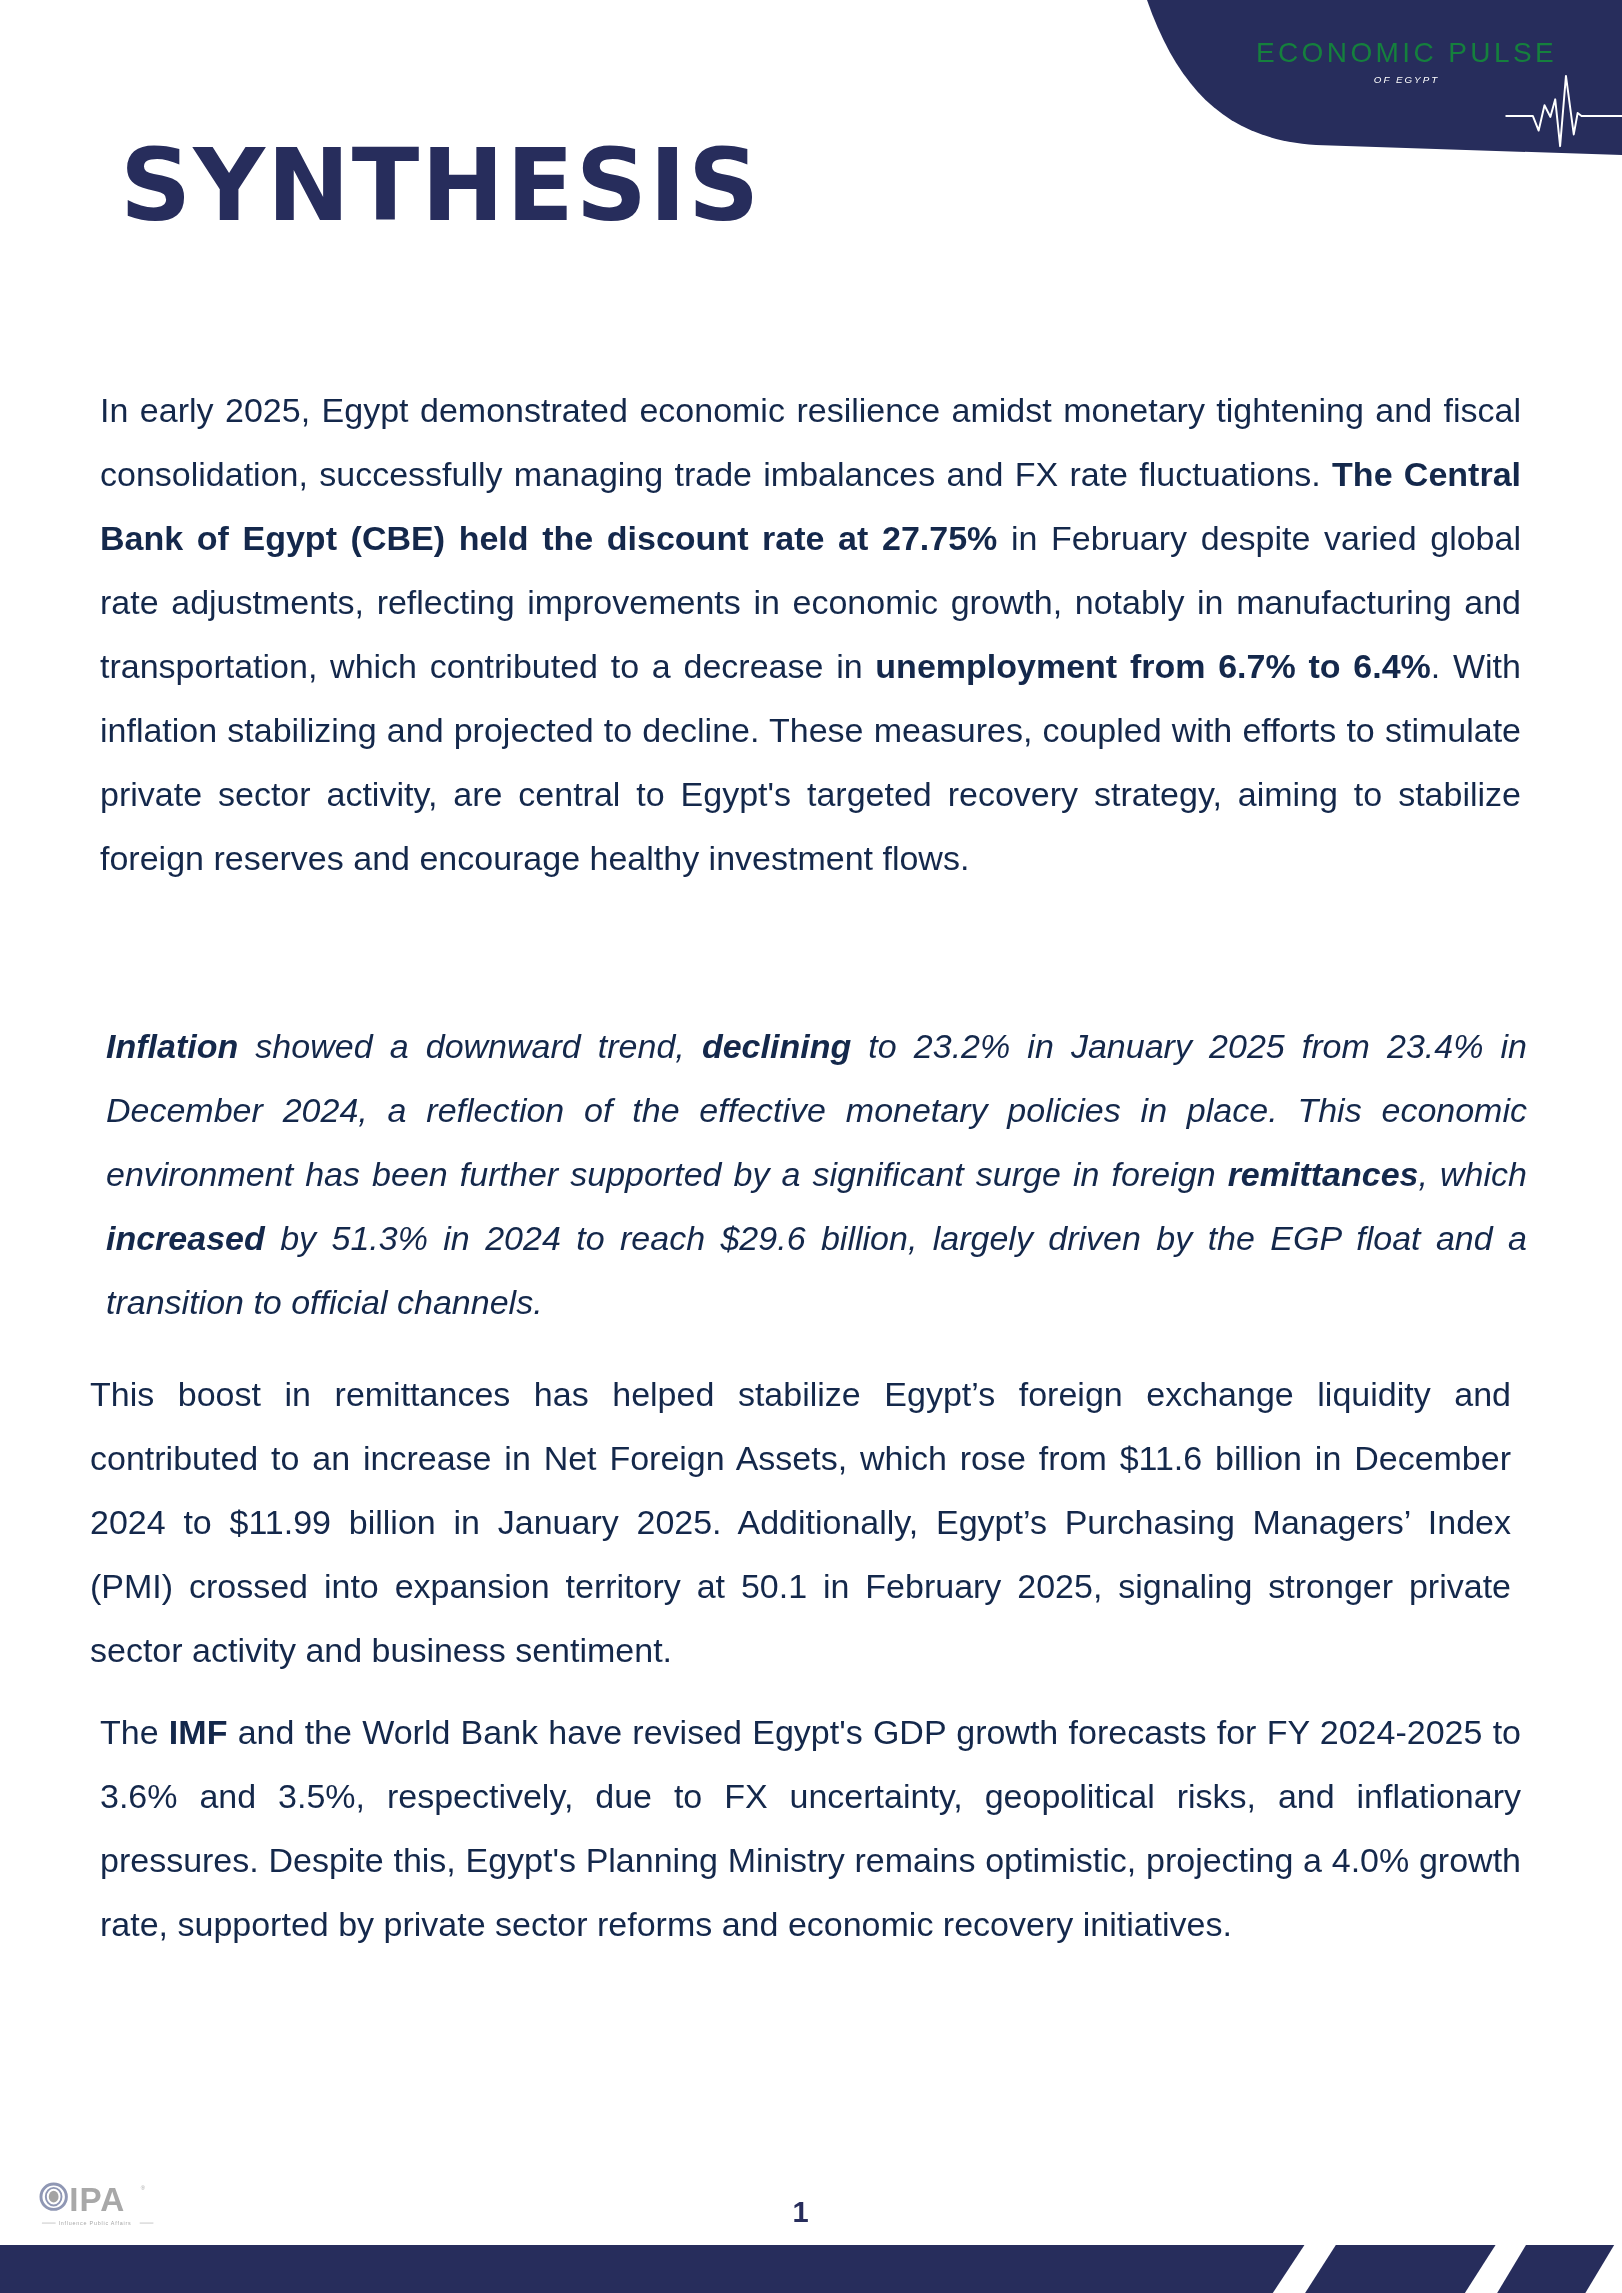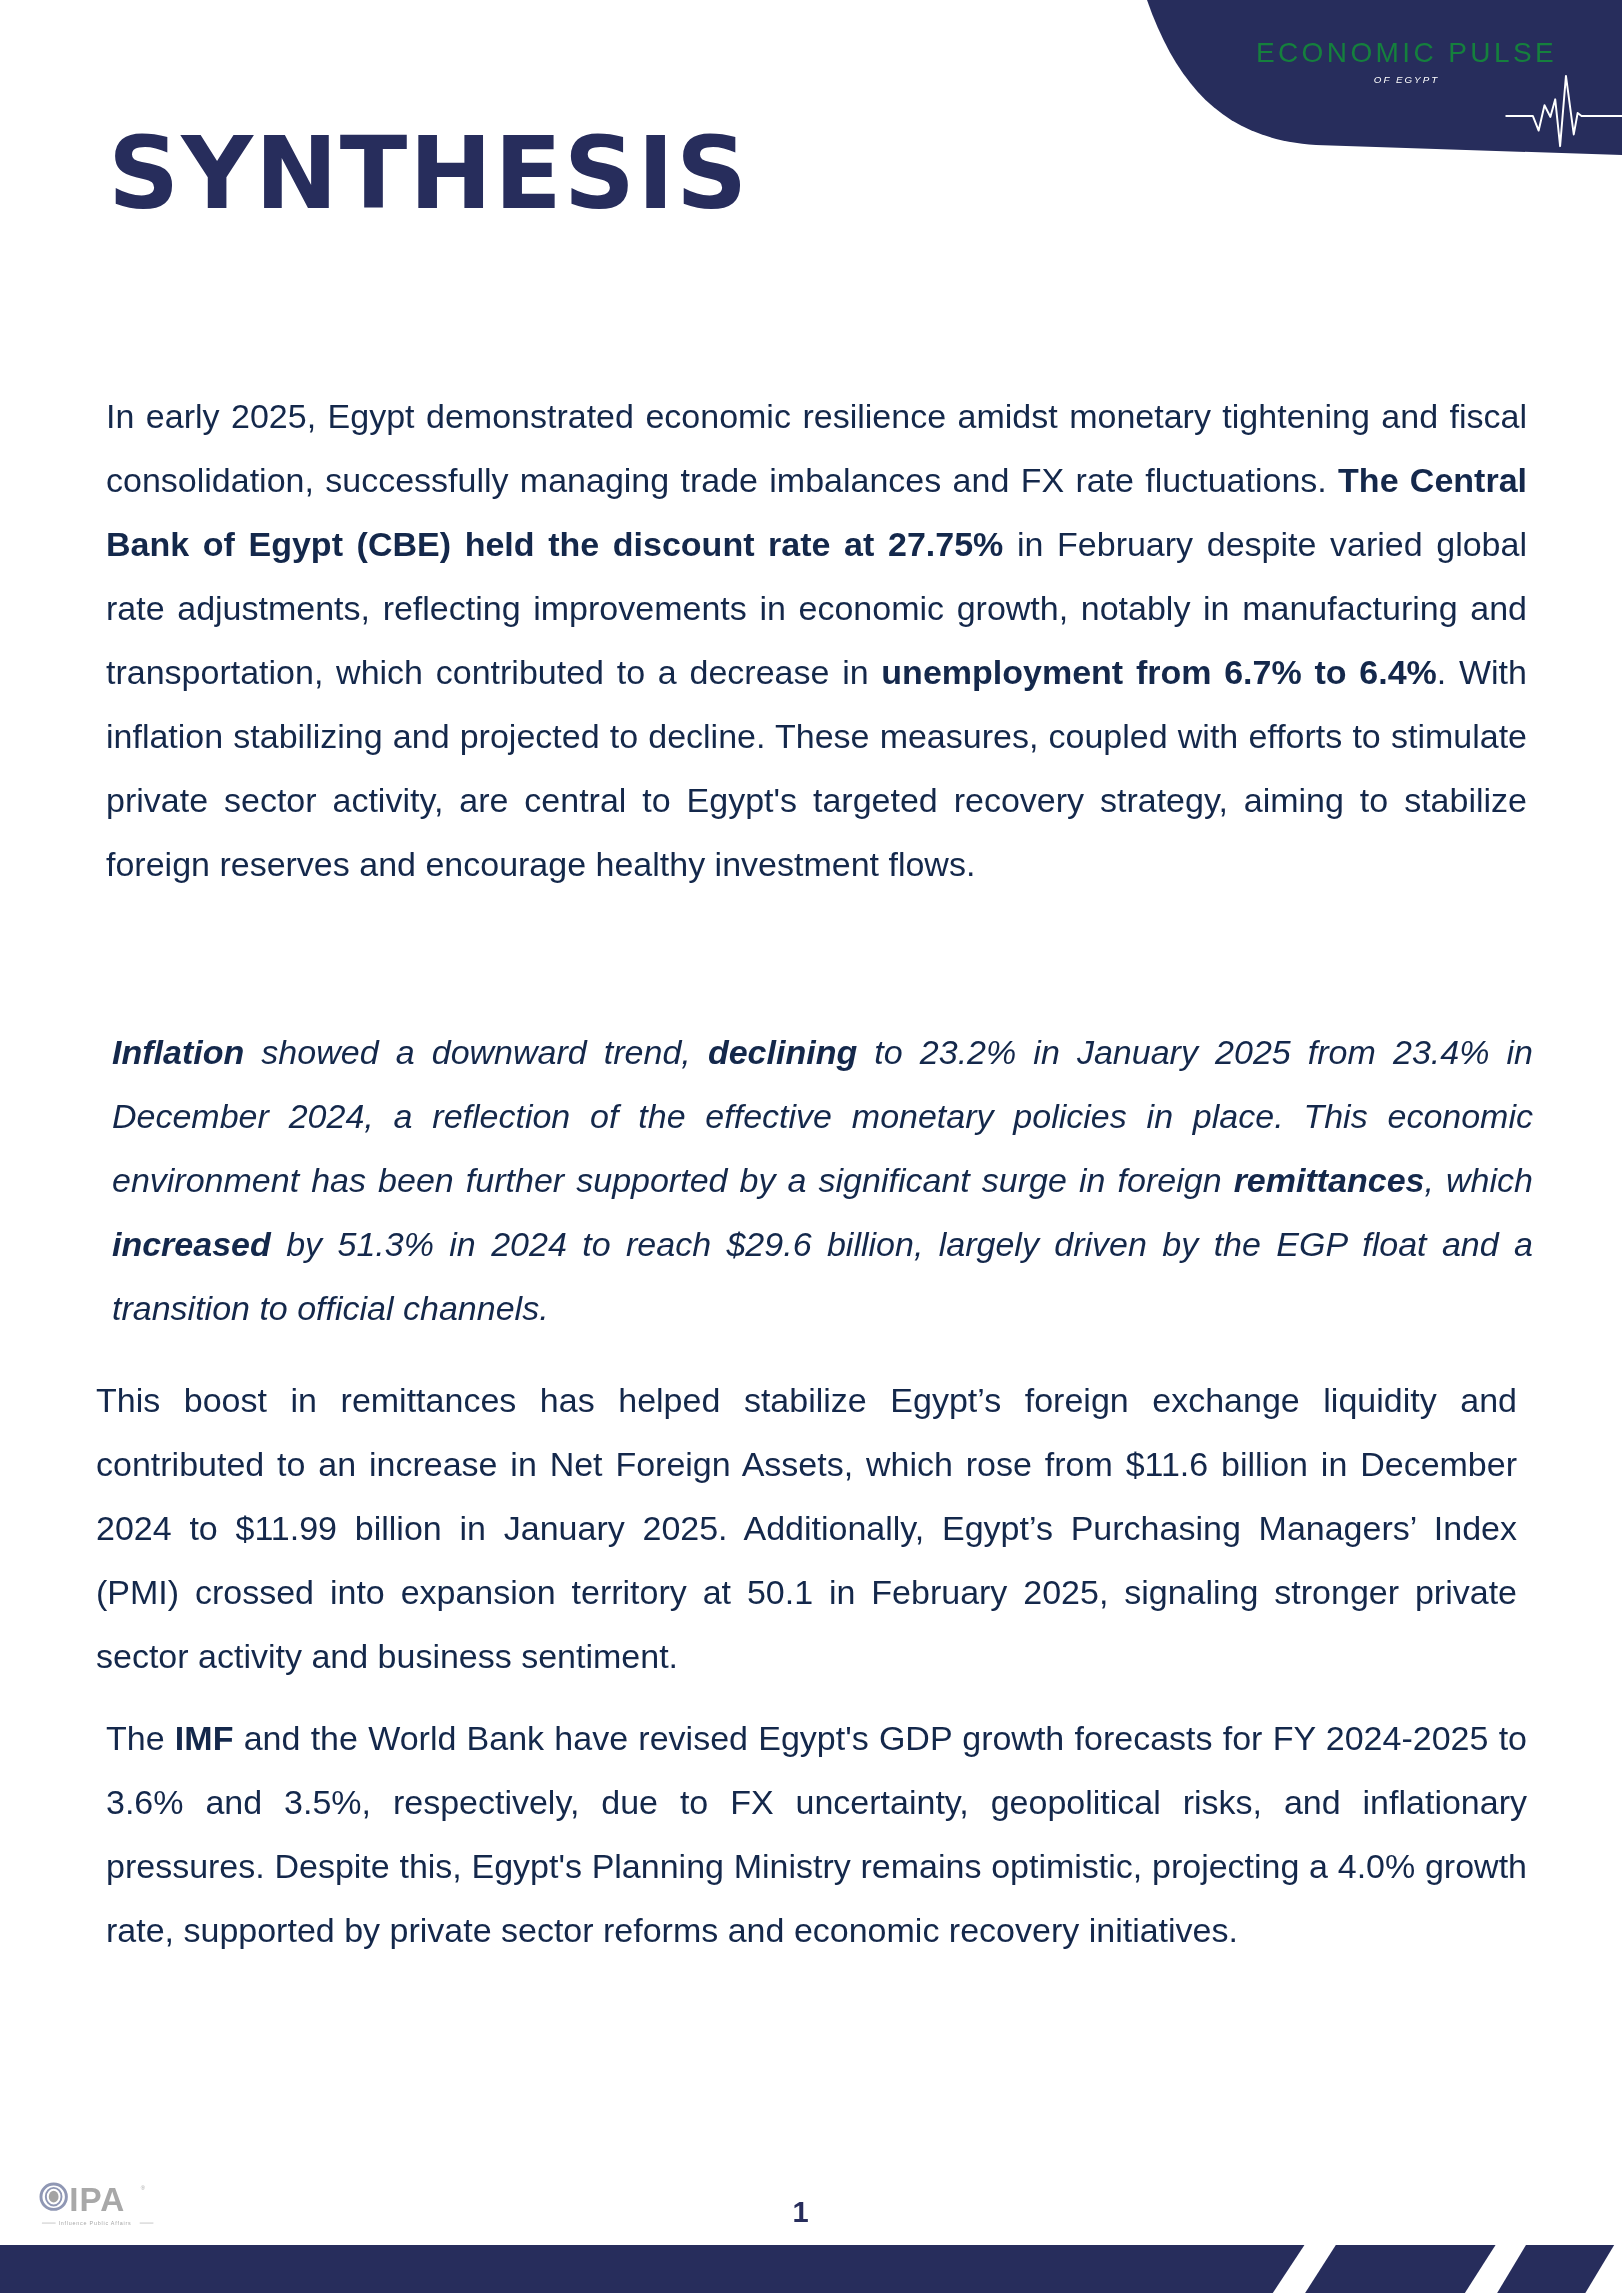--- a/index.html
+++ b/index.html
@@ -13,26 +13,26 @@
   .brand-title {
     position: absolute; top: 37px; left: 1245px; width: 323px; text-align: center;
     color: #15803d; font-size: 28px; letter-spacing: 3.4px; font-weight: normal;
   }
   .brand-sub {
     position: absolute; top: 74px; left: 1245px; width: 323px; text-align: center;
     color: #ffffff; font-size: 9.8px; letter-spacing: 2px; font-style: italic;
   }
   .pulse-icon { position: absolute; left: 1505px; top: 74px; width: 118px; height: 78px; }
   .page-title {
-    position: absolute; top: 116px; left: 108px; margin: 0;
+    position: absolute; top: 116px; left: 108px; margin: 12px;
     font-size: 99px; font-weight: bold; color: #272d5c; letter-spacing: 2px;
     font-family: "DejaVu Sans", "Liberation Sans", sans-serif;
   }
   .para {
-    position: absolute; margin: 6px; text-align: justify; text-align-last: left;
+    position: absolute; margin: 0; text-align: justify; text-align-last: left;
     font-size: 34px; line-height: 64px; color: #14284b;
     font-family: "Liberation Sans", sans-serif;
     transform-origin: 0 0;
   }
   .para b { font-weight: bold; }
   .p1 { top: 378px; left: 100px; width: 1421px; }
   .p2 { top: 1014px; left: 106px; width: 1421px; font-style: italic; }
   .p3 { top: 1362px; left: 90px; width: 1421px; }
   .p4 { top: 1700px; left: 100px; width: 1421px; }
   .logo { position: absolute; left: 39px; top: 2180px; width: 132px; height: 49px; }

